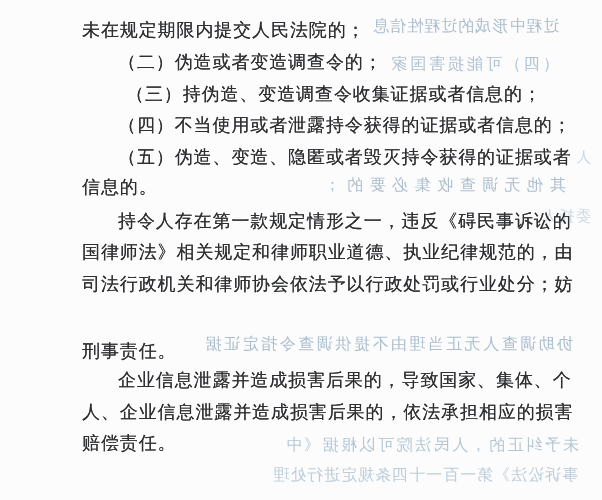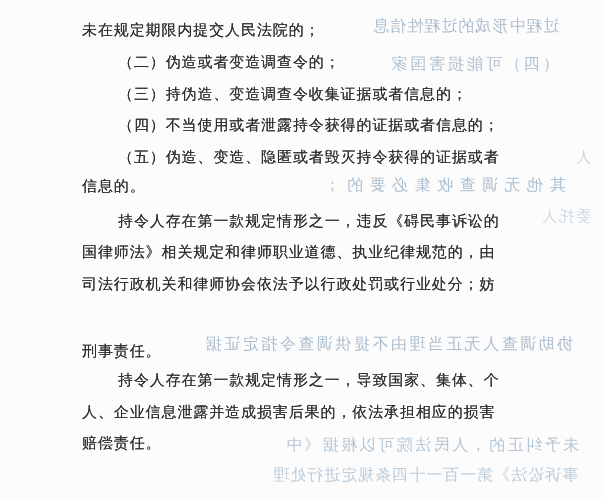--- a/index.html
+++ b/index.html
@@ -13,30 +13,30 @@
     height: 500px;
     background: #fcfcfd;
     overflow: hidden;
     font-family: "DejaVu Serif", "Liberation Serif", serif;
   }
   
   .line {
     position: absolute;
     left: 82px;
     white-space: nowrap;
-    font-size: 15px;
+    font-size: 18px;
     letter-spacing: 0.9px;
     line-height: 22px;
     color: #2e2f31;
     text-shadow: 0 0 0.4px #4a4b4d;
   }
   .indent { left: 118px; }
   .l0  { top: 19px;  }
   .l1  { top: 51px;  }
-  .l2  { top: 83px;  }
+  .l2  { top: 83px; margin-left: 8px;  }
   .l3  { top: 114px; }
   .l4  { top: 146px; }
   .l5  { top: 177px; font-family: Liberation Mono, monospace; }
   .l6  { top: 210px; }
   .l7  { top: 241px; }
   .l8  { top: 273px; }
   .l9  { top: 305px; }
   .l10 { top: 340px; }
   .l11 { top: 369px; }
   .l12 { top: 401px; }
@@ -79,17 +79,17 @@
   <div class="line l0">未在规定期限内提交人民法院的；</div>
   <div class="line l1 indent">（二）伪造或者变造调查令的；</div>
   <div class="line l2 indent">（三）持伪造、变造调查令收集证据或者信息的；</div>
   <div class="line l3 indent">（四）不当使用或者泄露持令获得的证据或者信息的；</div>
   <div class="line l4 indent">（五）伪造、变造、隐匿或者毁灭持令获得的证据或者</div>
   <div class="line l5">信息的。</div>
   <div class="line l6 indent">持令人存在第一款规定情形之一，违反《碍民事诉讼的</div>
   <div class="line l7">国律师法》相关规定和律师职业道德、执业纪律规范的，由</div>
   <div class="line l8">司法行政机关和律师协会依法予以行政处罚或行业处分；妨</div>
   <div class="line l10">刑事责任。</div>
-  <div class="line l11 indent">持令人存在第一款规定情形之一，导致国家、集体、个</div>
+  <div class="line l11 indent">企业信息泄露并造成损害后果的，导致国家、集体、个</div>
   <div class="line l12">人、企业信息泄露并造成损害后果的，依法承担相应的损害</div>
   <div class="line l13">赔偿责任。</div>
 
 </div>
 
 </body></html>

